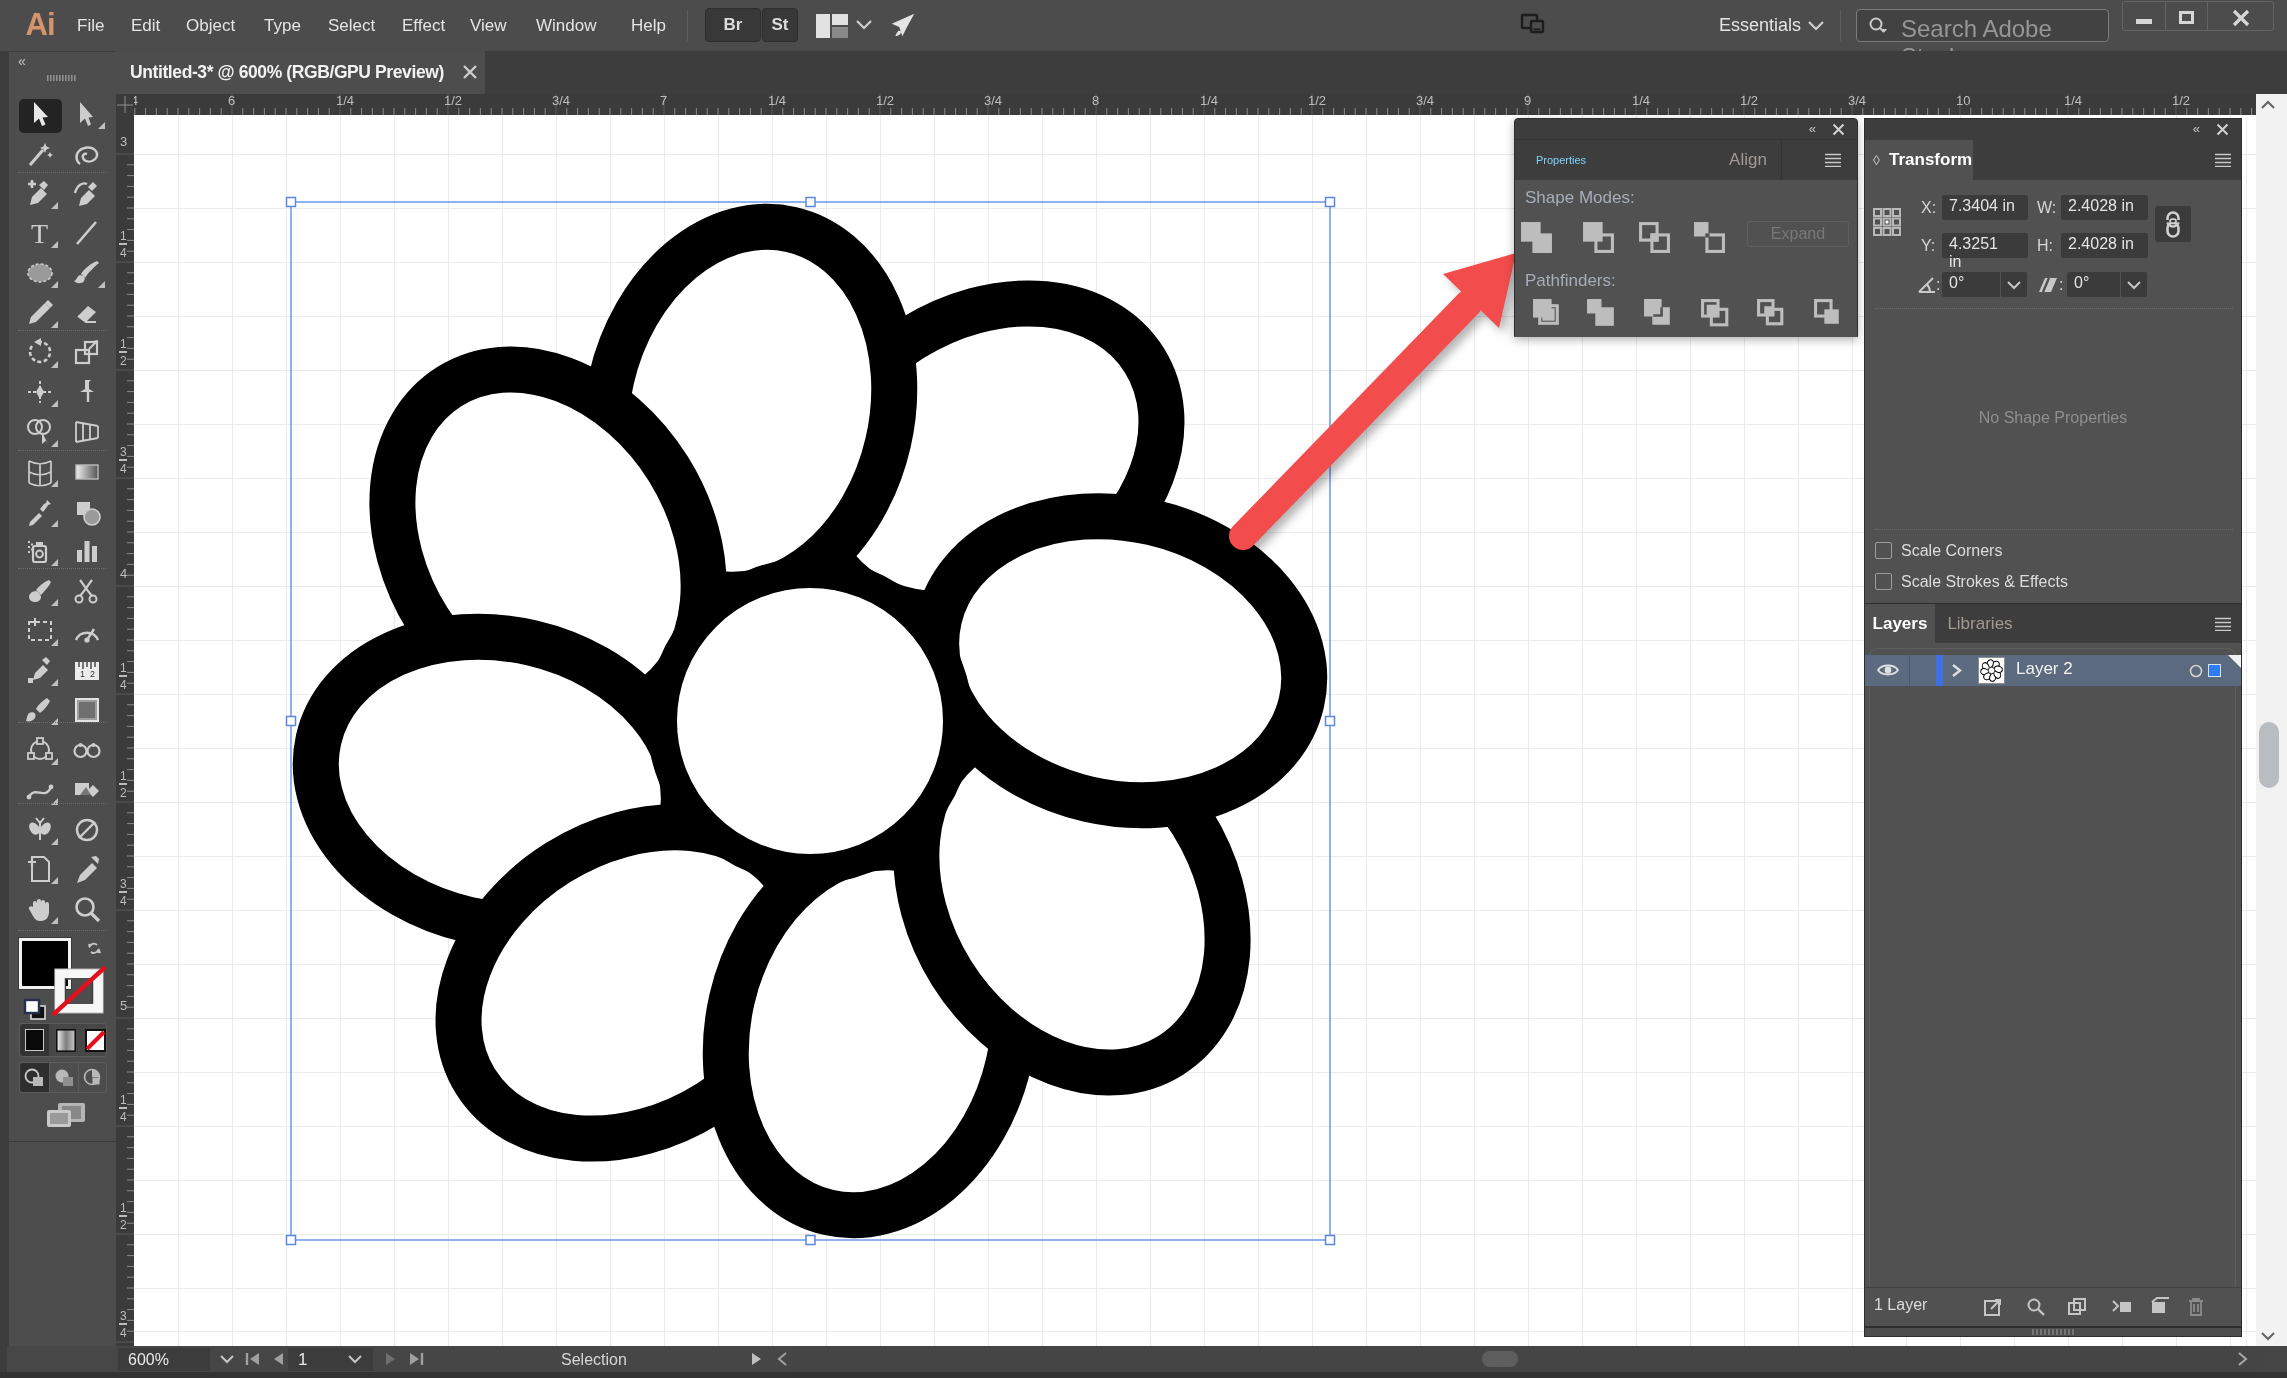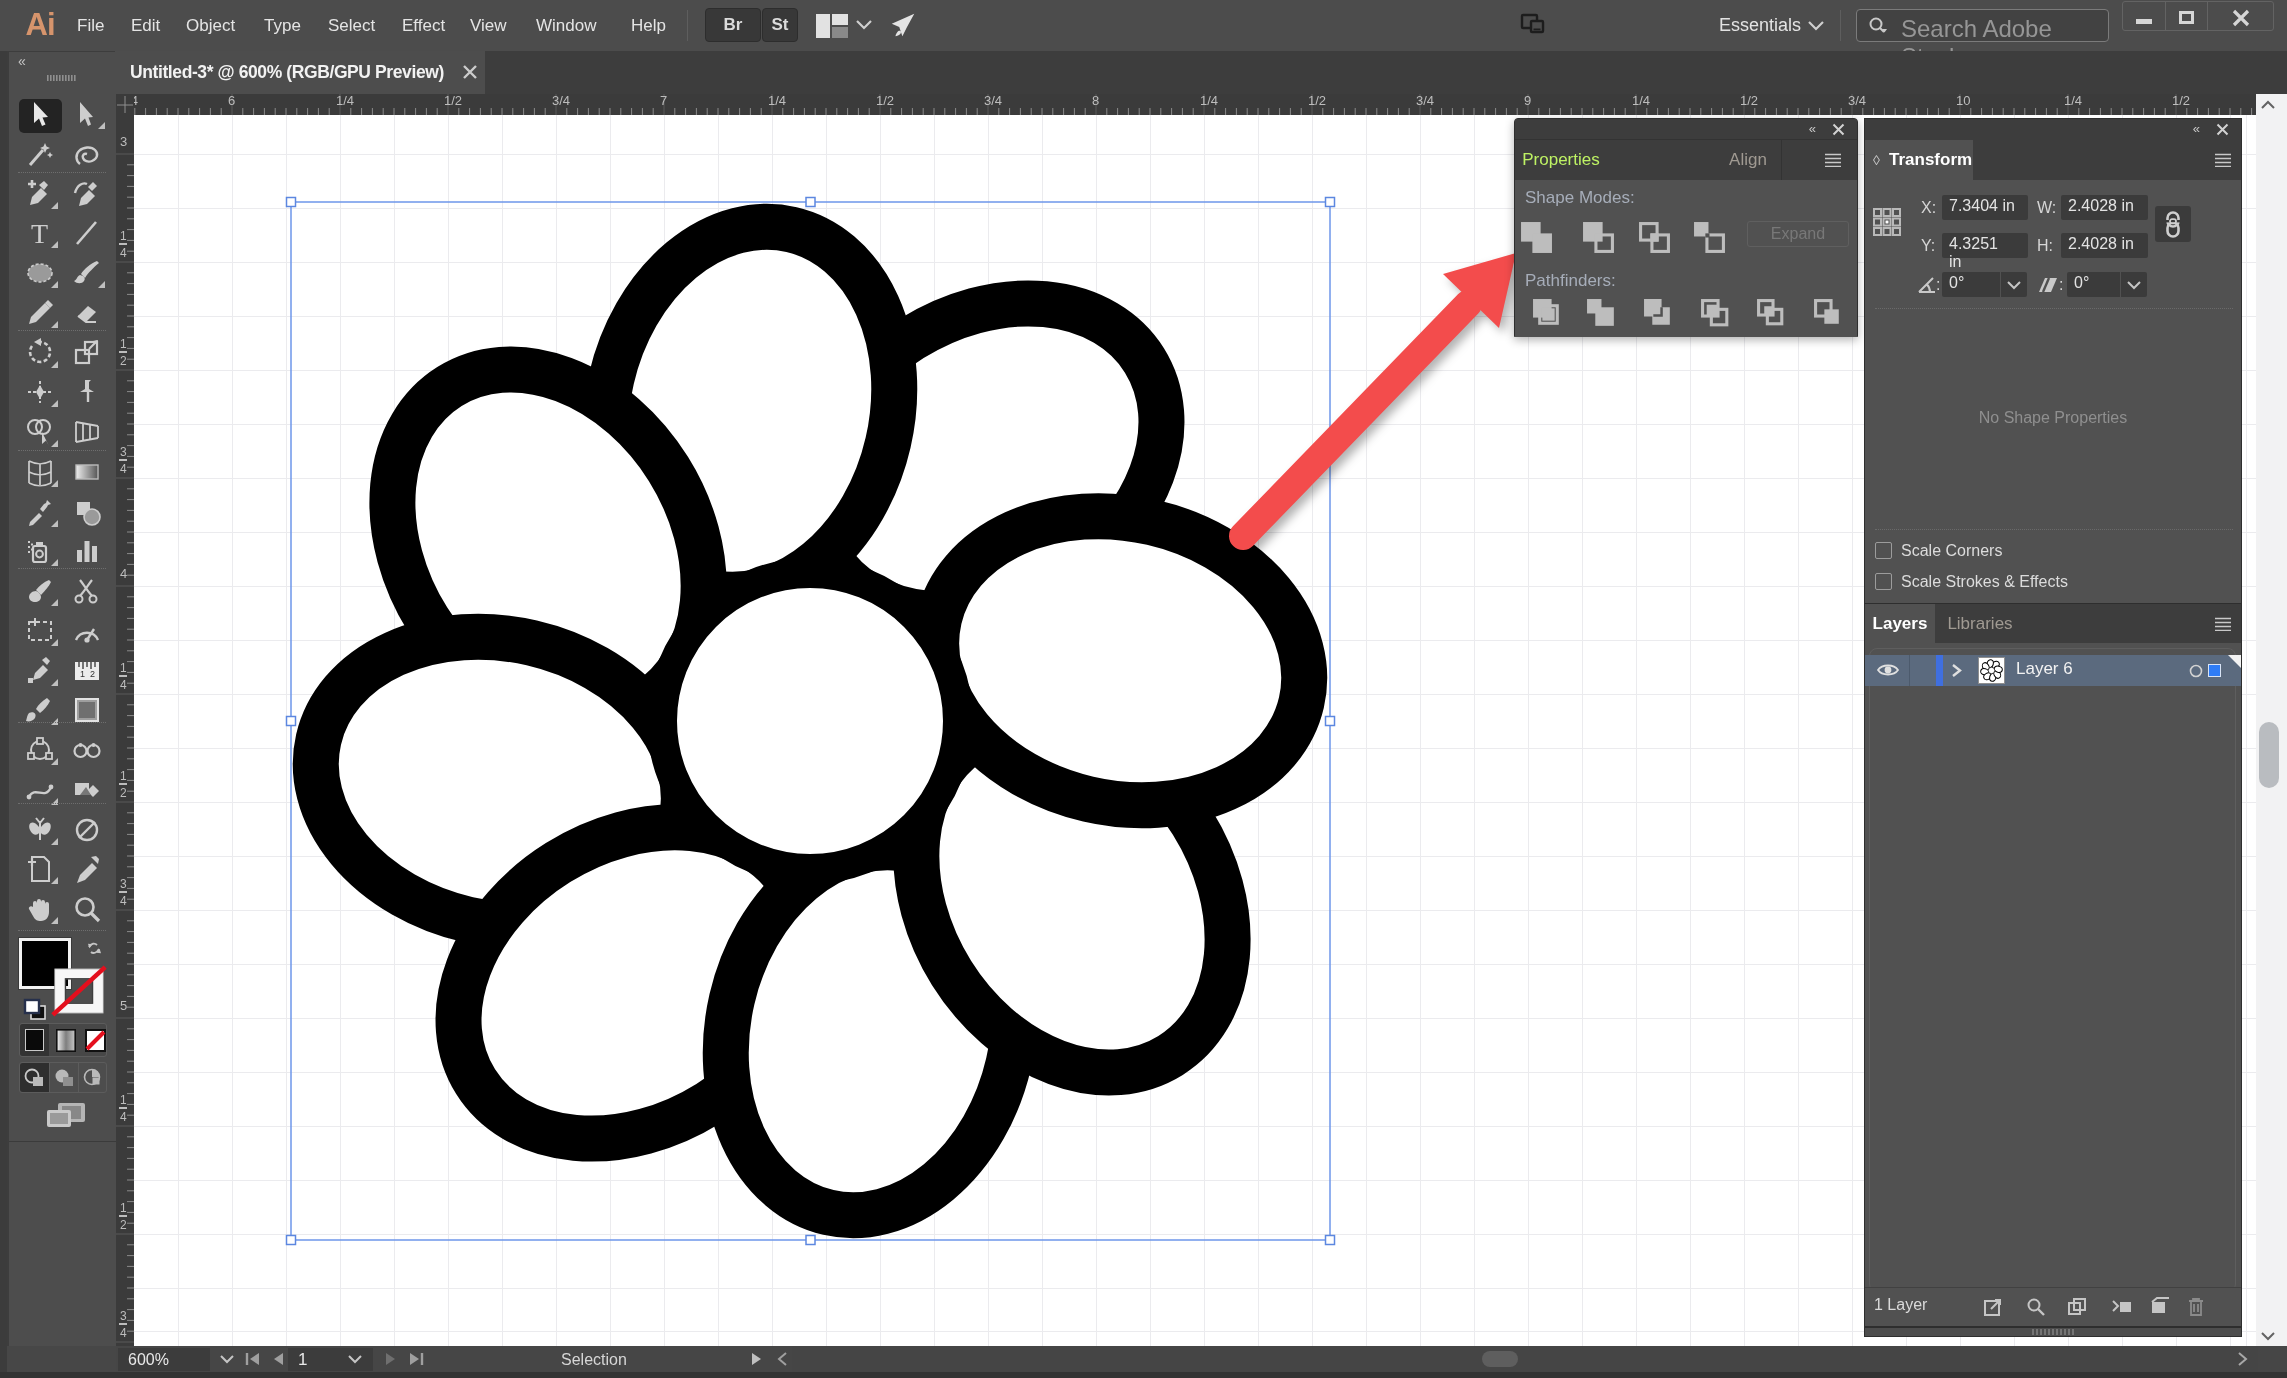--- a/index.html
+++ b/index.html
@@ -908,21 +908,21 @@
 <div class="abs" style="left:0;top:1346px;width:116px;height:26px;background:#474747;z-index:5"></div>
 
 <div class="abs" id="pfpanel" style="left:1514px;top:118px;width:344px;height:219px;z-index:10;box-shadow:0 3px 10px rgba(0,0,0,0.3);border:1px solid #2e2e2e;border-radius:4px 4px 0 0;background:#515151">
   <div class="abs" style="left:0;top:0;width:342px;height:21px;background:#3d3d3d;border-radius:3px 3px 0 0;border-bottom:1px solid #333">
     <span style="position:absolute;right:42px;top:2px;color:#c9c9c9;font-size:13px;letter-spacing:-1px;">«</span>
     <svg class="abs" style="right:12px;top:4px;position:absolute" width="13" height="13">
         <path d="M1.5 1.5 L11.5 11.5 M11.5 1.5 L1.5 11.5" stroke="#d2d2d2" stroke-width="2"></path>
       </svg>
   </div>
   <div class="abs" style="left:0;top:21px;width:342px;height:40px;background:#3d3d3d;">
-    <div class="abs" style="left:0;top:0;width:92px;height:40px;color:#bef264;font-size:17px;text-align:center;line-height:40px;">Properties</div>
+    <div class="abs" style="left:0;top:0;width:92px;height:40px;color:#7dd3fc;font-size:11px;text-align:center;line-height:40px;">Properties</div>
     <div class="abs" style="left:100px;top:0;width:100px;height:40px;background:#515151;color:#fff;font-weight:bold;font-size:17px;text-align:center;line-height:40px;margin-top:44px;">Pathfinder</div>
     <div class="abs" style="left:200px;top:0;width:66px;height:40px;color:#a09a92;font-size:17px;text-align:center;line-height:40px;">Align</div>
     <div class="abs" style="left:266px;top:0;width:1px;height:40px;background:#333"></div>
     <svg class="abs" style="left:310px;top:13px" width="16" height="14">
         <path d="M0 1.5 H16 M0 5.5 H16 M0 9.5 H16 M0 13.5 H16" stroke="#c9c9c9" stroke-width="1.6"></path>
       </svg>
   </div>
   <div class="abs" style="left:0;top:61px;width:342px;height:157px;background:#515151;">
     <span class="abs" style="left:10px;top:8px;color:#a6adb9;font-size:17px;">Shape Modes:</span>
     <div id="shapeModes">
@@ -1072,21 +1072,21 @@
     <div class="abs" style="left:44px;top:0;width:1px;height:31px;background:#4c5a6c"></div>
     <div class="abs" style="left:71px;top:0;width:7px;height:31px;background:#3f6fe0"></div>
     <svg class="abs" style="left:86px;top:8px" width="12" height="15">
         <path d="M2 2 L9 7.5 L2 13" stroke="#dfdfdf" stroke-width="2.4" fill="none"></path>
       </svg>
     <div class="abs" style="left:113px;top:2px;width:27px;height:27px;background:#fff;border:1px solid #8f8f8f;">
       <svg width="25" height="25" viewBox="-570 -570 1140 1140">
           <use href="#flowerShape"></use>
         </svg>
     </div>
-    <span class="abs" style="left:151px;top:4px;color:#f2f2f2;font-size:17px;">Layer 6</span>
+    <span class="abs" style="left:151px;top:4px;color:#f2f2f2;font-size:17px;">Layer 2</span>
     <svg class="abs" style="left:324px;top:9px" width="14" height="14">
         <circle cx="7" cy="7" r="5.5" fill="none" stroke="#d2d2d2" stroke-width="1.6"></circle>
       </svg>
     <div class="abs" style="left:343px;top:9px;width:13px;height:13px;background:#2e7cf6;border:1px solid #d9e4f5;"></div>
     <div class="abs" style="right:0;top:0;width:0;height:0;border-top:13px solid #f2f2f2;border-left:13px solid transparent;"></div>
   </div>
   <div class="abs" style="left:0;top:683px;width:376px;height:1px;background:#414141"></div>
   <div class="abs" style="left:0;top:684px;width:376px;height:38px;background:#515151;">
     <span class="abs" style="left:9px;top:8px;color:#dadada;font-size:16px;">1 Layer</span>
     <svg class="abs" style="left:118px;top:9px" width="20" height="20" viewBox="0 0 20 20">

